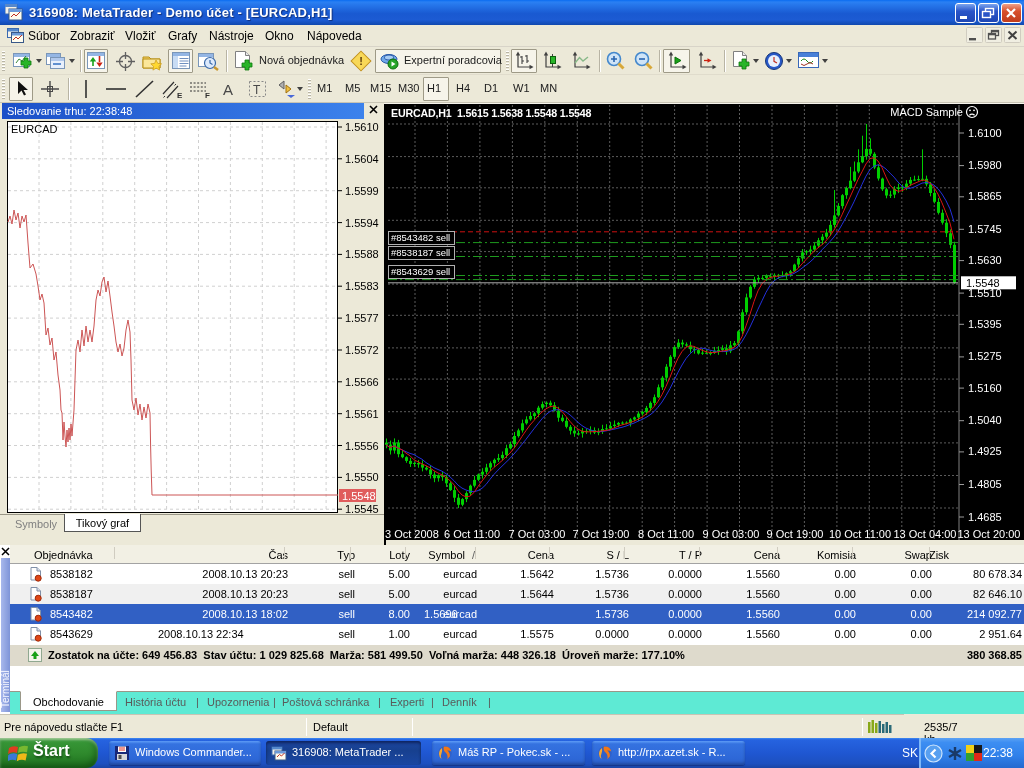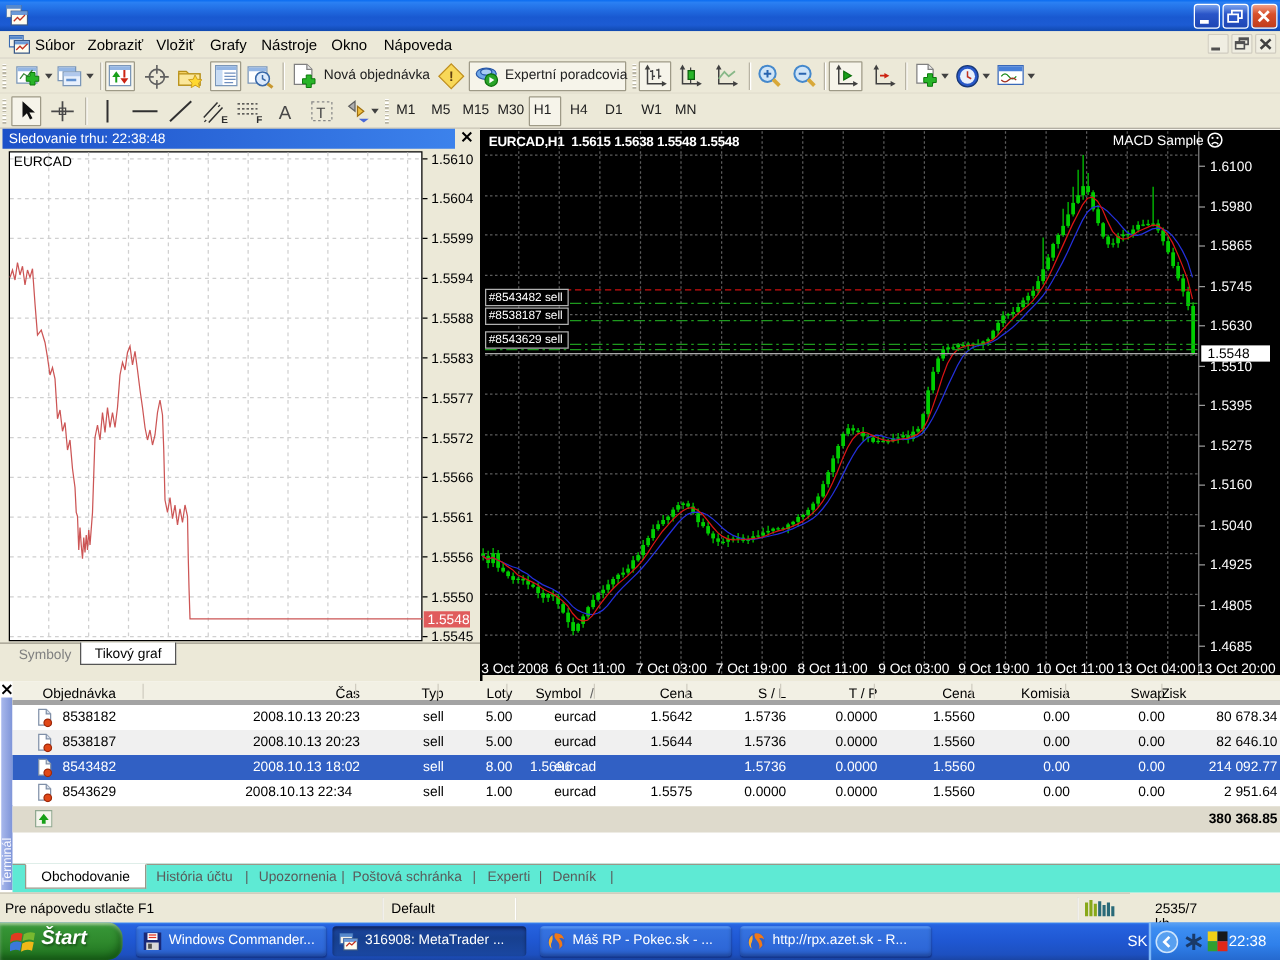--- a/index.html
+++ b/index.html
@@ -13,38 +13,39 @@
 .grip{position:absolute;top:4px;width:3px;height:20px;background:repeating-linear-gradient(180deg,#fff 0 1px,#b8b4a4 1px 2px,transparent 2px 3px)}
 .tsep{position:absolute;top:3px;width:2px;height:22px;border-left:1px solid #b8b4a4;border-right:1px solid #fff}
 .tbt{position:absolute;top:2px;height:24px}
 .pressed{border:1px solid #9e9a87;background:#f6f4ea;border-radius:1px}
 .tflab{position:absolute;top:7px;font-size:11px;color:#202020}
 #mwcap{left:2px;top:103px;width:362px;height:16px;background:linear-gradient(90deg,#1c50c8,#3c82ec);color:#fff;font-size:11px;padding:2px 0 0 5px}
 #mwx{left:366px;top:104px;width:15px;height:14px;color:#000;font-size:11px;text-align:center;line-height:13px}
 #mwtabs{left:0;top:514px;width:385px;height:22px;font-size:11px}
 #term{left:0;top:545px;width:1024px;height:169px;background:#fff}
 #tstrip{left:1px;top:558px;width:9px;height:154px;background:linear-gradient(90deg,#a8b8ec,#7e94d8)}
-.thead{left:10px;top:545px;width:1014px;height:19px;background:#f2f0e4;border-bottom:4px solid #a3a3a3;font-size:11px;color:#000}
+.thead{left:10px;top:545px;width:1014px;height:19px;background:#f2f0e4;border-bottom:1px solid #a3a3a3;font-size:11px;color:#000}
 .trow{left:10px;width:1014px;height:20px;font-size:11px;color:#000}
 .cell{position:absolute;top:4px;white-space:pre}
 #statusbar{left:0;top:714px;width:904px;height:24px;background:#ece9d8;border-top:1px solid #c8c4b4;font-size:11px;color:#000}
 #taskbar{left:0;top:738px;width:1024px;height:30px;background:linear-gradient(180deg,#3f8cf3 0%,#2663e0 6%,#1f57d2 50%,#1d50c0 85%,#1a45a5 100%)}
 .task{position:absolute;top:3px;height:24px;border-radius:3px;color:#fff;font-size:11px;background:linear-gradient(180deg,#5f9ef8 0%,#3572e0 12%,#2e68d8 70%,#2a60cc 100%);box-shadow:inset 0 -2px 3px rgba(0,0,20,.25), 0 1px 1px rgba(0,0,40,.3)}
 .task.pr{background:linear-gradient(180deg,#1c46a0 0%,#17408f 40%,#1a47a2 100%);box-shadow:inset 0 2px 3px rgba(0,0,30,.5)}
 .tico{position:absolute;left:5px;top:4px;width:16px;height:16px}
 .ttxt{position:absolute;left:26px;top:5px;white-space:nowrap;overflow:hidden}
 </style></head><body>
 <div id="titlebar" class="abs">
 <svg class="abs" style="left:5px;top:4px" width="18" height="17">
       <rect x="0" y="0" width="12" height="10" fill="#f4f2ea" stroke="#3a6ab0"></rect>
       <rect x="0" y="0" width="12" height="3" fill="#5588cc"></rect>
       <rect x="4" y="5" width="13" height="11" fill="#fffdef" stroke="#385888"></rect>
       <rect x="4" y="5" width="13" height="3" fill="#6c9ad8"></rect>
       <path d="M6 13 l3 -3 l2 2 l4 -4" stroke="#c03020" fill="none"></path>
     </svg>
+<span class="ttl">316908: MetaTrader - Demo účet - [EURCAD,H1]</span>
 <div class="tbtn" style="left:955px;background:linear-gradient(180deg,#7ba4ee,#2a55c8 40%,#1e46b4)"><svg width="19" height="18">
         <rect x="4" y="12" width="7" height="3" fill="#fff"></rect>
       </svg></div>
 <div class="tbtn" style="left:978px;background:linear-gradient(180deg,#7ba4ee,#2a55c8 40%,#1e46b4)"><svg width="19" height="18">
         <rect x="6.5" y="4.5" width="8" height="6" fill="none" stroke="#fff" stroke-width="1.4"></rect>
         <rect x="3.5" y="7.5" width="8" height="6" fill="#2a55c8" stroke="#fff" stroke-width="1.4"></rect>
       </svg></div>
 <div class="tbtn" style="left:1001px;background:linear-gradient(180deg,#f0a088,#d8502c 40%,#c03c1c)"><svg width="19" height="18">
         <path d="M5 5 L13 13 M13 5 L5 13" stroke="#fff" stroke-width="2.2"></path>
       </svg></div>
@@ -820,37 +821,38 @@
     <span class="cell" style="left:792px;width:130px;text-align:right;display:inline-block">0.00</span>
     <span class="cell" style="left:882px;width:130px;text-align:right;display:inline-block">214 092.77</span>
   </div>
 <div class="trow abs" style="top:624px;background:#fff">
     <svg class="abs" style="left:18px;top:2px" width="16" height="16">
       <path d="M3 1.5 h6 l3.5 3.5 v9 h-9.5 z" fill="#fff" stroke="#8090a8"></path>
       <path d="M9 1.5 v3.5 h3.5" fill="#d8e0ec" stroke="#8090a8"></path>
       <circle cx="10.2" cy="12.2" r="3" fill="#e04818" stroke="#a02808"></circle>
     </svg>
     <span class="cell" style="left:40px">8543629</span>
-    <span class="cell" style="left:164px;width:130px;text-align:center;display:inline-block">2008.10.13 22:34</span>
+    <span class="cell" style="left:148px;width:130px;text-align:left;display:inline-block">2008.10.13 22:34</span>
     <span class="cell" style="left:215px;width:130px;text-align:right;display:inline-block">sell</span>
     <span class="cell" style="left:270px;width:130px;text-align:right;display:inline-block">1.00</span>
     <span class="cell" style="left:337px;width:130px;text-align:right;display:inline-block">eurcad</span>
     <span class="cell" style="left:414px;width:130px;text-align:right;display:inline-block">1.5575</span>
     <span class="cell" style="left:489px;width:130px;text-align:right;display:inline-block">0.0000</span>
     <span class="cell" style="left:562px;width:130px;text-align:right;display:inline-block">0.0000</span>
     <span class="cell" style="left:640px;width:130px;text-align:right;display:inline-block">1.5560</span>
     <span class="cell" style="left:716px;width:130px;text-align:right;display:inline-block">0.00</span>
     <span class="cell" style="left:792px;width:130px;text-align:right;display:inline-block">0.00</span>
     <span class="cell" style="left:882px;width:130px;text-align:right;display:inline-block">2 951.64</span>
   </div>
 <div class="trow abs" style="top:645px;height:21px;background:#dedacc;font-weight:bold">
 <svg class="abs" style="left:18px;top:3px" width="14" height="14">
       <rect x="0.5" y="0.5" width="13" height="13" fill="#f4f4ec" stroke="#90a890"></rect>
       <path d="M7 3 l4 5 h-2.5 v3 h-3 v-3 h-2.5 z" fill="#18a018"></path>
     </svg>
+<span class="cell" style="left:38px;top:4px">Zostatok na účte: 649 456.83&nbsp;&nbsp;Stav účtu: 1 029 825.68&nbsp;&nbsp;Marža: 581 499.50&nbsp;&nbsp;Voľná marža: 448 326.18&nbsp;&nbsp;Úroveň marže: 177.10%</span>
 <span class="cell" style="left:882px;top:4px;width:130px;text-align:right;display:inline-block">380 368.85</span>
 </div>
 <div class="abs" style="left:10px;top:691px;width:1014px;height:23px;background:#5eead4;font-size:11px">
 <div class="abs" style="left:0;top:0;width:1014px;height:1px;background:#9a9788"></div>
 <div class="abs" style="left:10px;top:0px;width:97px;height:20px;background:#fff;border:1px solid #9a9788;border-top:1px solid #fff;color:#000;text-align:center;padding-top:4px;z-index:2">Obchodovanie</div>
 <span class="abs" style="left:115px;top:5px;color:#5a5a5a">História účtu</span>
     <span class="abs" style="left:197px;top:5px;color:#5a5a5a">Upozornenia</span>
     <span class="abs" style="left:272px;top:5px;color:#5a5a5a">Poštová schránka</span>
     <span class="abs" style="left:380px;top:5px;color:#5a5a5a">Experti</span>
     <span class="abs" style="left:432px;top:5px;color:#5a5a5a">Denník</span>
@@ -880,21 +882,21 @@
 <span class="abs" style="left:924px;top:6px">2535/7 kb</span>
 </div>
 <div id="taskbar" class="abs">
 <div class="abs" style="left:0;top:0;width:98px;height:30px;background:linear-gradient(180deg,#7aba6a 0%,#379637 10%,#2f8a2d 50%,#1e701e 100%);border-radius:0 12px 12px 0;box-shadow:inset 0 2px 3px rgba(255,255,255,.35), inset -3px -3px 6px rgba(0,40,0,.4)">
 <svg class="abs" style="left:8px;top:5px" width="22" height="20">
 <path d="M1 5 q4 -3 9 -1 l-1 6 q-5 -2 -9 1 z" fill="#e03c20"></path>
 <path d="M11 4.3 q4 -2.5 9 -1 l-1 6 q-5 -1.5 -9 0.7 z" fill="#78b830"></path>
 <path d="M0.3 12 q4 -3 9 -1 l-1.2 6.5 q-4.5 -2 -8.8 1 z" fill="#3c78d8"></path>
 <path d="M9.8 11.7 q4.5 -2.5 9.2 -1 l-1.4 6.8 q-4.6 -1.6 -8.8 0.8 z" fill="#f0b818"></path>
       </svg>
-<span class="abs" style="left:33px;top:4px;color:#fff;font-size:16px;font-weight:bold;font-style:italic;text-shadow:1px 2px 2px rgba(0,30,0,.5)">Štart</span>
+<span class="abs" style="left:33px;top:4px;color:#fff;font-size:16px;font-weight:bold;text-shadow:1px 2px 2px rgba(0,30,0,.5)">Štart</span>
 </div>
 <div class="task" style="left:109px;width:152px">
 <svg class="tico" viewBox="0 0 16 16">
         <rect x="1" y="1" width="14" height="14" fill="#182878"></rect>
         <rect x="4" y="1.5" width="8" height="5.5" fill="#fff"></rect>
         <rect x="5" y="2.5" width="6" height="1" fill="#e03020"></rect>
         <rect x="5" y="4.5" width="6" height="1" fill="#e03020"></rect>
         <rect x="3" y="9" width="10" height="6" fill="#d8d8d8"></rect>
         <rect x="4.5" y="10" width="3" height="4" fill="#505050"></rect>
       </svg>

